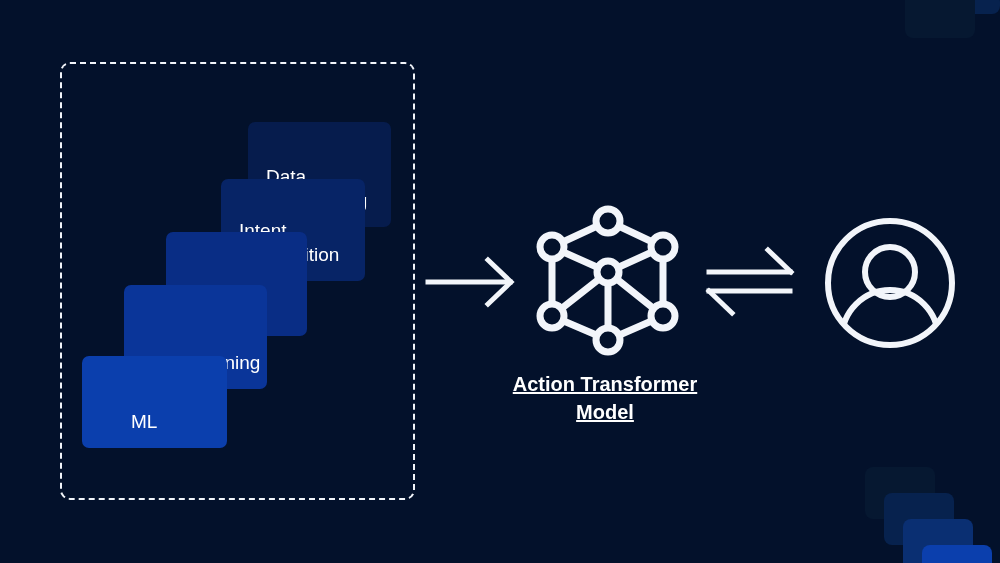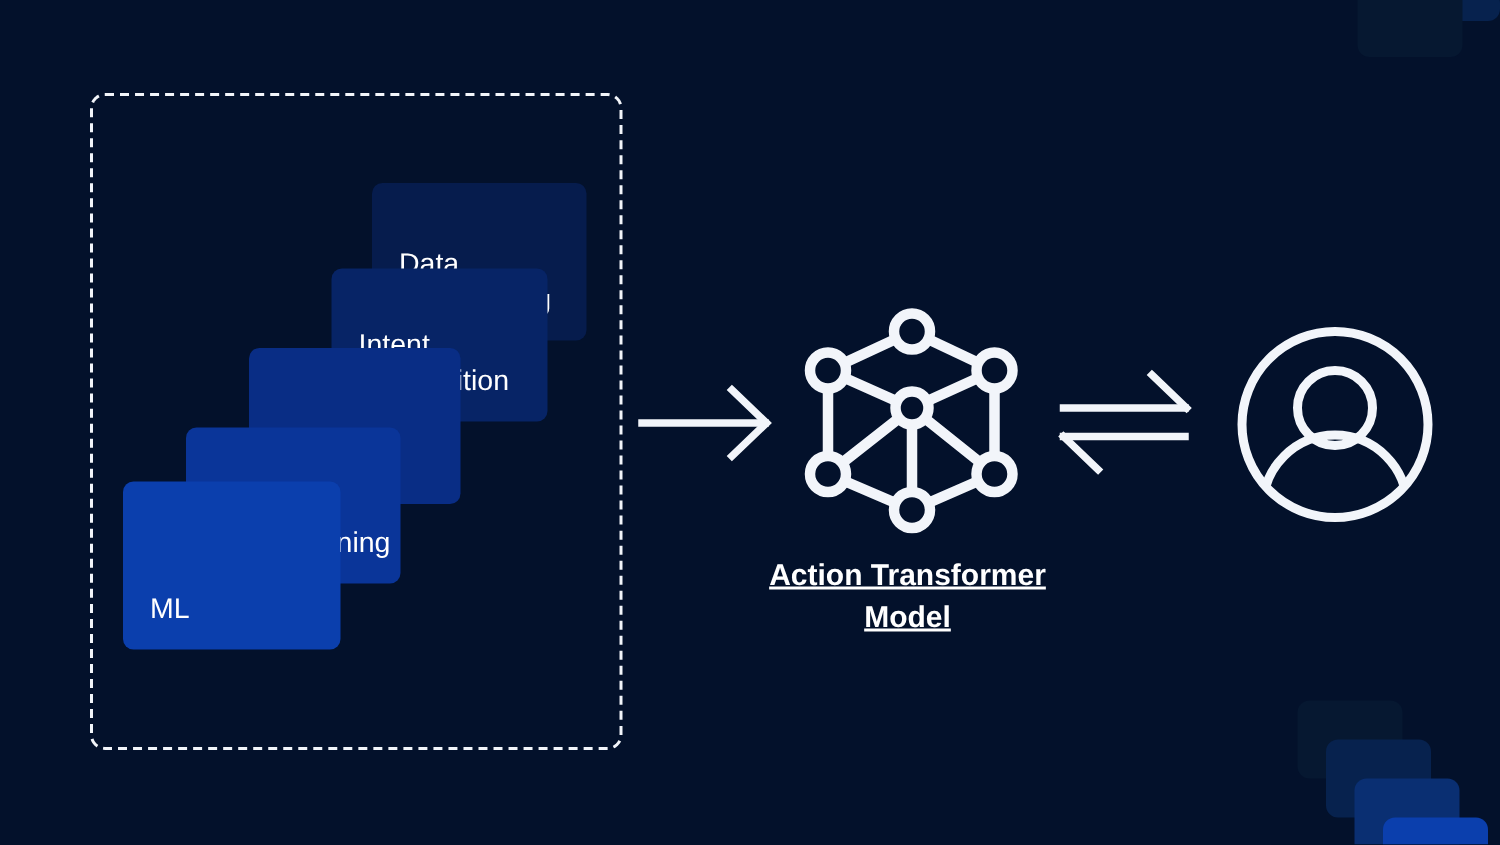--- a/index.html
+++ b/index.html
@@ -122,21 +122,21 @@
   </div>
 
   <div class="card" style="left:166px; top:232px; width:141px; height:104px; background:#092d85;">
     <span class="card-label">NLP</span>
   </div>
 
   <div class="card" style="left:124px; top:285px; width:143px; height:104px; background:#0a3599;">
     <span class="card-label">Deep learning</span>
   </div>
 
-  <div class="card" style="left:82px; top:321px; width:145px; height:112px; background:#0b3fad;">
+  <div class="card" style="left:82px; top:356px; width:145px; height:92px; background:#0b3fad;padding-left:31px;">
     <span class="card-label">ML</span>
   </div>
 
   <svg id="flow-arrow" style="left:420px; top:252px;" width="104" height="62" viewBox="0 0 104 62">
     <g stroke="#f2f5fa" stroke-width="5" fill="none" stroke-linecap="square" stroke-linejoin="miter">
       <line x1="8" y1="30" x2="90" y2="30"></line>
       <polyline points="68,8 91,30 68,52"></polyline>
     </g>
   </svg>
 

